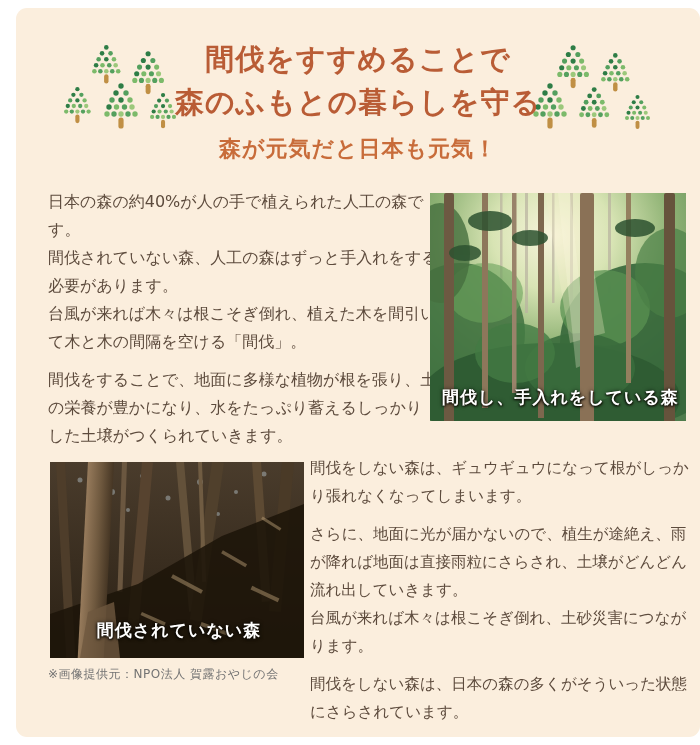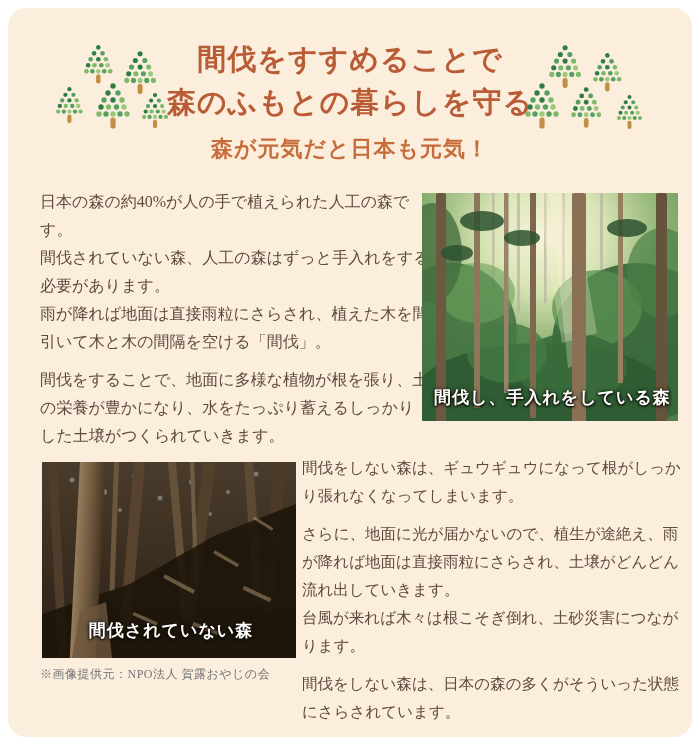--- a/index.html
+++ b/index.html
@@ -2,22 +2,22 @@
 <html><head>
 <meta charset="utf-8">
 <style>
   html,body{margin:0;padding:0;}
   body{
     width:700px;height:745px;position:relative;background:#ffffff;
     font-family:"DejaVu Sans","Liberation Sans",sans-serif;
     overflow:hidden;
   }
   .card{
-    position:absolute;left:8px;top:8px;width:684px;height:729px;
-    background:#fbeedd;border-radius:18px;font-family:Liberation Serif, serif;
+    position:absolute;left:16px;top:8px;width:684px;height:729px;
+    background:#fbeedd;border-radius:11px;
   }
   
   .trees{position:absolute;top:34px;}
   .trees-left{left:47px;}
   .trees-right{right:30px;}
   .title{
     position:absolute;top:30px;left:0;width:100%;text-align:center;
     color:#b95c35;font-size:29px;font-weight:bold;line-height:43px;
     letter-spacing:1px;
   }
@@ -101,21 +101,21 @@
 
   <div class="title">
     <div>間伐をすすめることで</div>
     <div>森のふもとの暮らしを守る</div>
   </div>
   <div class="subtitle">森が元気だと日本も元気！</div>
 
   <div class="textblock intro-text">
     <p>日本の森の約40%が人の手で植えられた人工の森です。</p>
     <p>間伐されていない森、人工の森はずっと手入れをする必要があります。</p>
-    <p>雨が降れば地面は直接雨粒にさらされ、植えた木を間引いて木と木の間隔を空ける「間伐」。</p>
+    <p>台風が来れば木々は根こそぎ倒れ、植えた木を間引いて木と木の間隔を空ける「間伐」。</p>
     <p class="gap">間伐をすることで、地面に多様な植物が根を張り、土の栄養が豊かになり、水をたっぷり蓄えるしっかりした土壌がつくられていきます。</p>
   </div>
 
   <div class="photo photo-thinned">
     <svg width="256" height="235" viewBox="0 0 256 235" aria-hidden="true">
       <defs>
         <radialGradient id="sun" cx="48%" cy="18%" r="78%">
           <stop offset="0%" stop-color="#f8f4dc"></stop>
           <stop offset="30%" stop-color="#d8e4b4"></stop>
           <stop offset="60%" stop-color="#8eb274"></stop>

